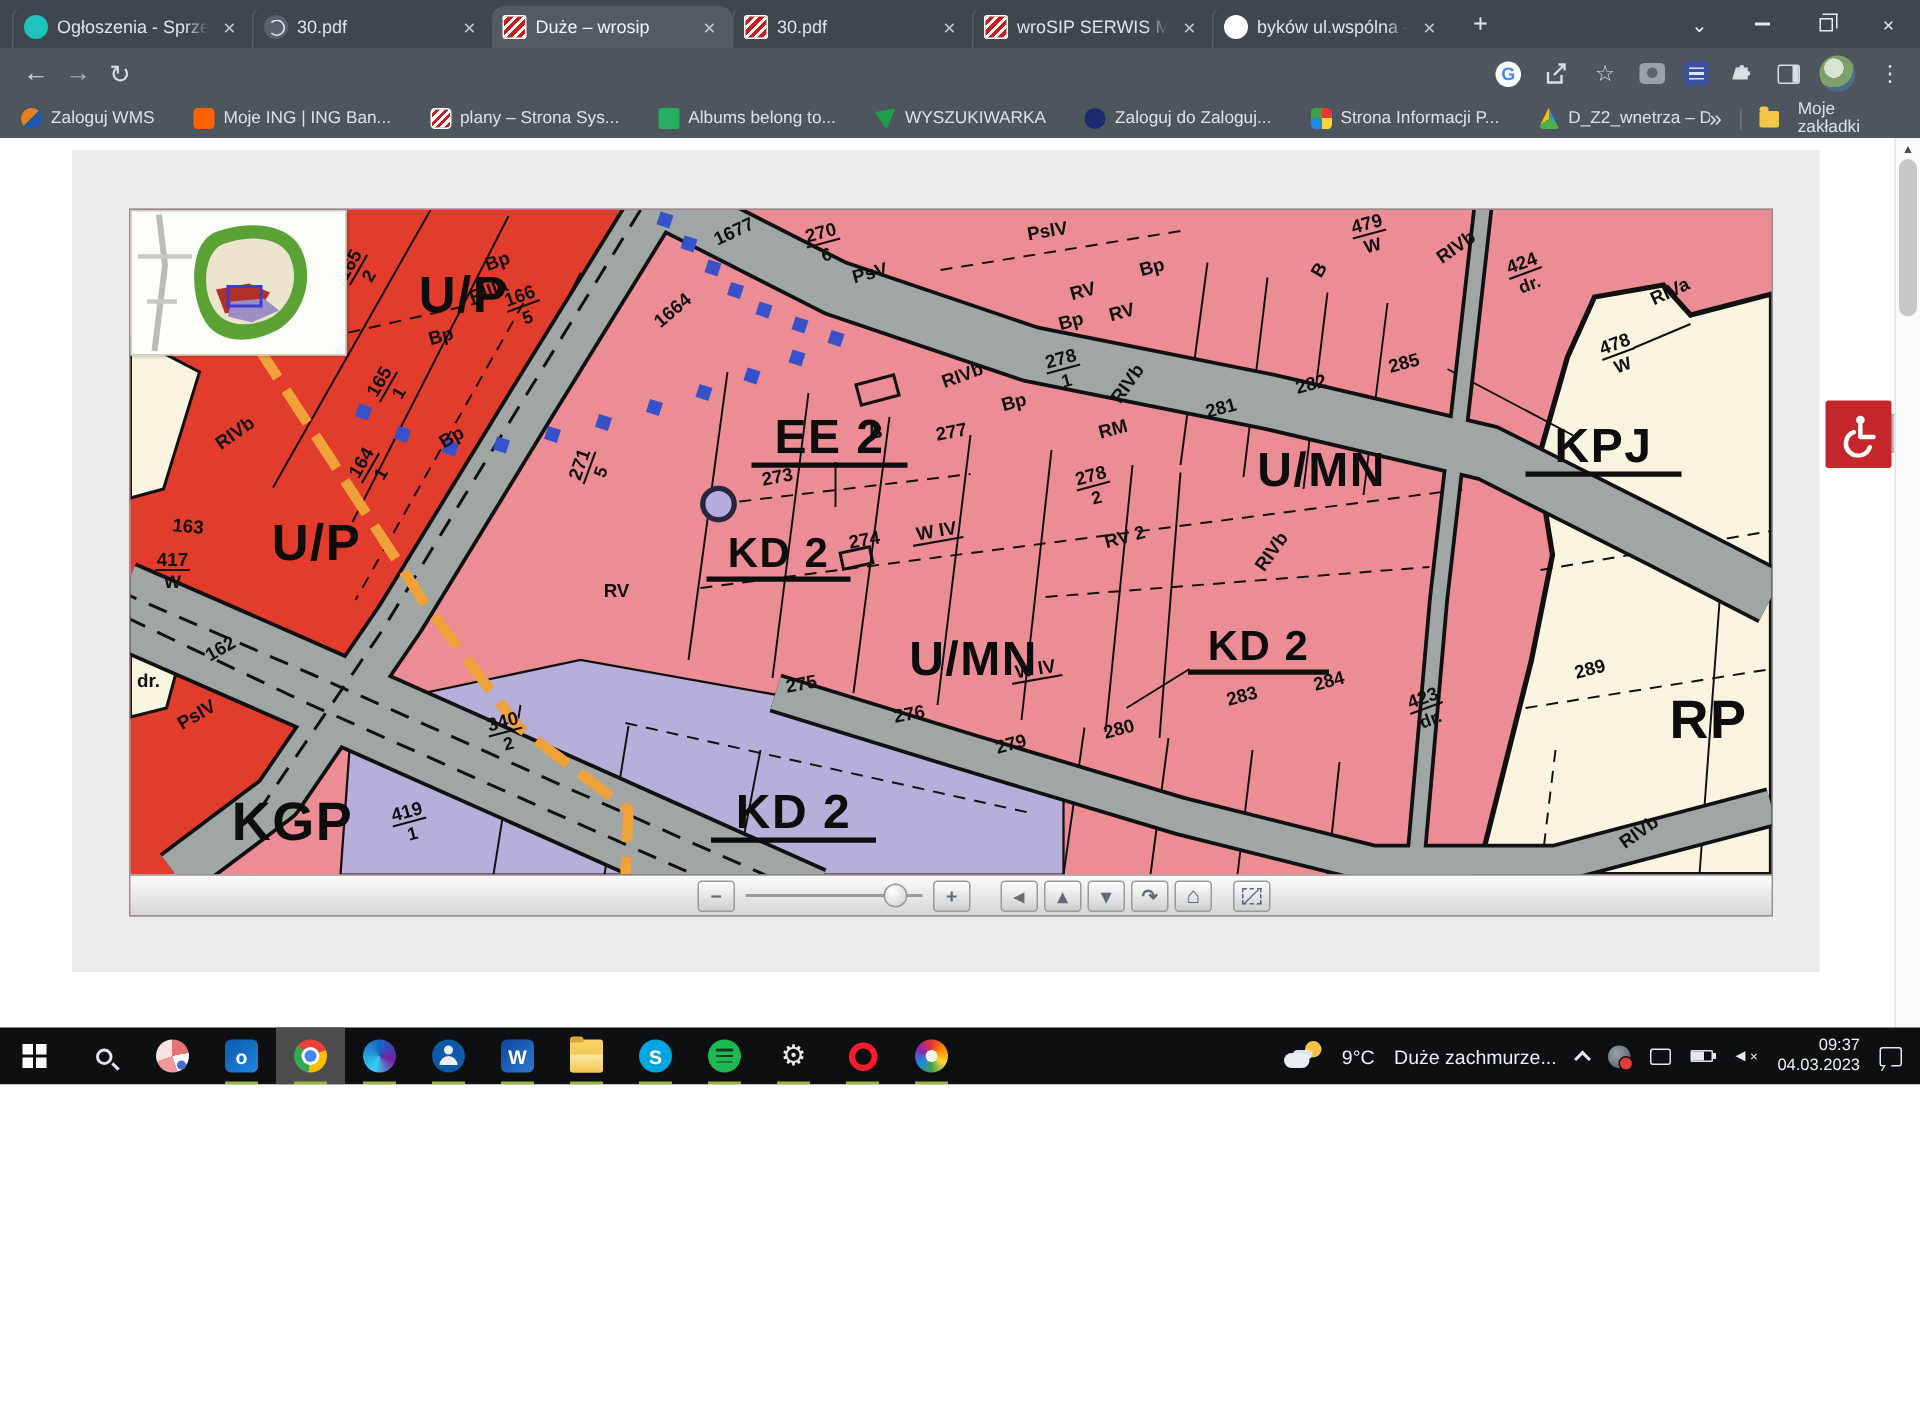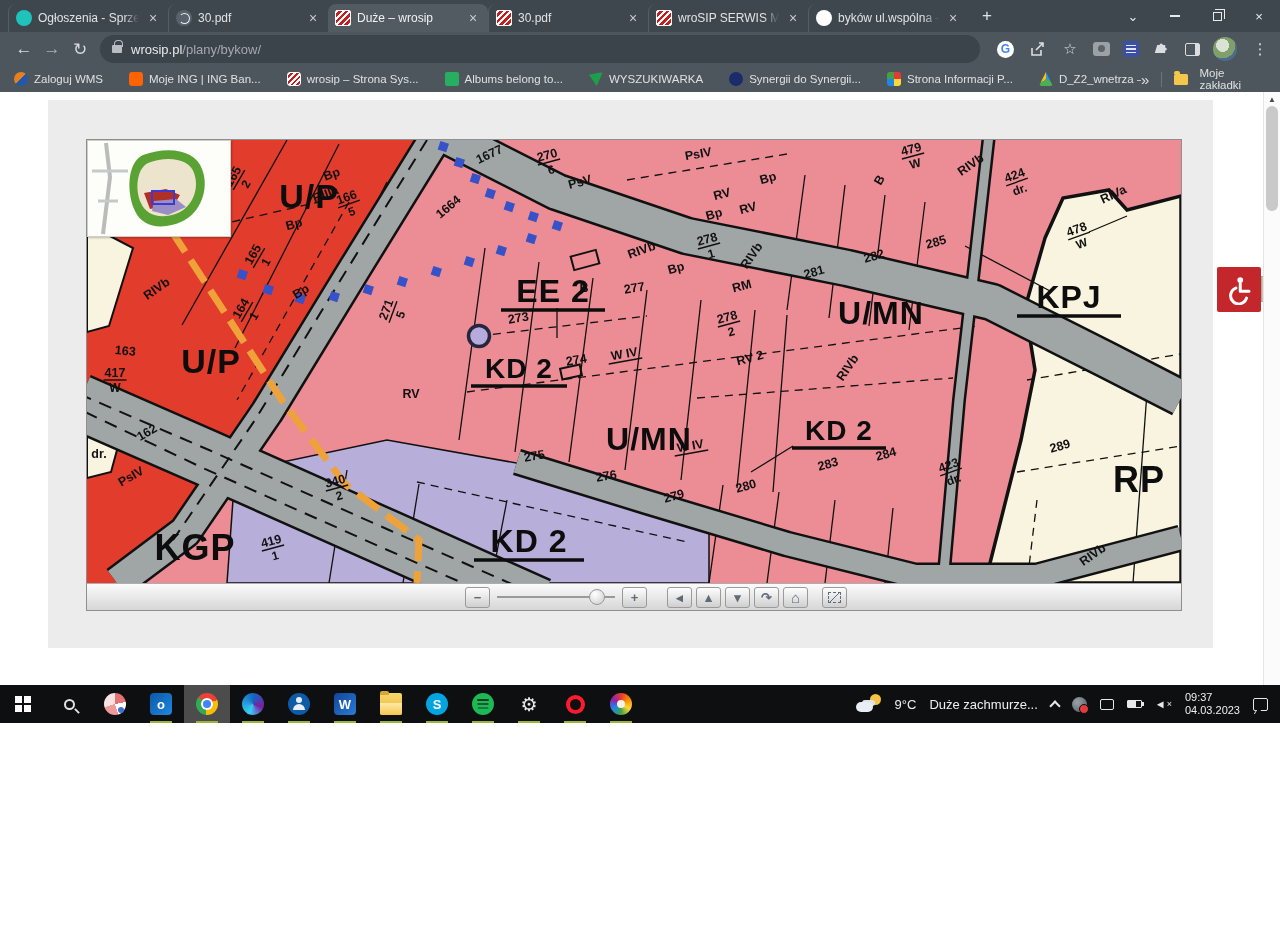--- a/index.html
+++ b/index.html
@@ -117,21 +117,21 @@
   .weather{position:relative;width:26px;height:22px}
   .weather::before{content:"";position:absolute;right:1px;top:1px;width:11px;height:11px;border-radius:50%;background:#f6c445}
   .weather::after{content:"";position:absolute;left:0;bottom:3px;width:17px;height:10px;border-radius:6px;background:#e8eef4;box-shadow:4px -4px 0 -2px #dbe4ec}
   .tr-chev{width:8px;height:8px;border-top:2px solid #e6e9eb;border-right:2px solid #e6e9eb;transform:rotate(-45deg);margin-top:3px}
   .tr-app{width:15px;height:15px;border-radius:50%;background:radial-gradient(circle at 35% 35%,#9aa3a9,#4e565c);position:relative}
   .tr-app::after{content:"";position:absolute;right:-2px;bottom:-2px;width:8px;height:8px;border-radius:50%;background:#e23b3b;border:1px solid #0d0f10}
   .tr-cast{width:14px;height:11px;border:1.6px solid #e6e9eb;border-radius:2px;position:relative}
   .tr-batt{width:15px;height:8px;border:1.5px solid #e6e9eb;border-radius:1px;position:relative;background:linear-gradient(90deg,#e6e9eb 0 60%,transparent 60%)}
   .tr-batt::after{content:"";position:absolute;right:-3.5px;top:1px;width:2px;height:4px;background:#e6e9eb}
   .tr-vol{display:flex;align-items:center;color:#e6e9eb;font-size:11px;gap:1px}
-  .clock{text-align:left;font-size:11px;line-height:13px;color:#eceff1}
+  .clock{text-align:right;font-size:11px;line-height:13px;color:#eceff1}
   .notif{width:15px;height:13px;border:1.6px solid #e6e9eb;border-radius:2px;position:relative}
   .notif::after{content:"";position:absolute;left:1px;bottom:-4px;width:4px;height:4px;background:#0d0f10;border-left:1.6px solid #e6e9eb;transform:skewX(-30deg)}
   .below{position:absolute;left:0;top:723px;width:1280px;height:225px;background:#fff}
 </style>
 </head>
 <body>
 
 <div class="screen">
 
   <div class="tabbar">
@@ -177,25 +177,20 @@
           <i></i>
         </div>
       <div class="wc">×</div>
     </div>
   </div>
 
   <div class="toolbar">
     <div class="navbtn">←</div>
     <div class="navbtn fwd">→</div>
     <div class="navbtn">↻</div>
-    <div class="urlbar">
-      <span class="lock"></span>
-      <span>wrosip.pl</span>
-        <span class="url-path">/plany/bykow/</span>
-    </div>
     <div class="tb-right">
       <span class="gbadge">G</span>
       <span class="ticon">
         <svg width="15" height="15" viewBox="0 0 15 15">
             <path d="M2,6 v7 h9 v-5" fill="none" stroke="#dadee1" stroke-width="1.6"></path>
             <path d="M6,8 L13,1 M9,1 h4 v4" fill="none" stroke="#dadee1" stroke-width="1.6"></path>
           </svg>
       </span>
       <span class="ticon">☆</span>
       <span class="camext"></span>
@@ -220,33 +215,33 @@
         <div class="bm">
           <span class="bi bi-zgk"></span>
           <span>Zaloguj WMS</span>
         </div>
         <div class="bm">
           <span class="bi bi-ing"></span>
           <span>Moje ING | ING Ban...</span>
         </div>
         <div class="bm">
           <span class="bi bi-wrosip"></span>
-          <span>wrosip – Strona Sys...</span>
+          <span>plany – Strona Sys...</span>
         </div>
         <div class="bm">
           <span class="bi bi-albums"></span>
           <span>Albums belong to...</span>
         </div>
         <div class="bm">
           <span class="bi bi-wysz"></span>
           <span>WYSZUKIWARKA</span>
         </div>
         <div class="bm">
           <span class="bi bi-synergia"></span>
-          <span>Synergii do Synergii...</span>
+          <span>Zaloguj do Zaloguj...</span>
         </div>
         <div class="bm">
           <span class="bi bi-sip"></span>
           <span>Strona Informacji P...</span>
         </div>
         <div class="bm">
           <span class="bi bi-drive"></span>
           <span>D_Z2_wnetrza – Dys...</span>
         </div>
       </div>

